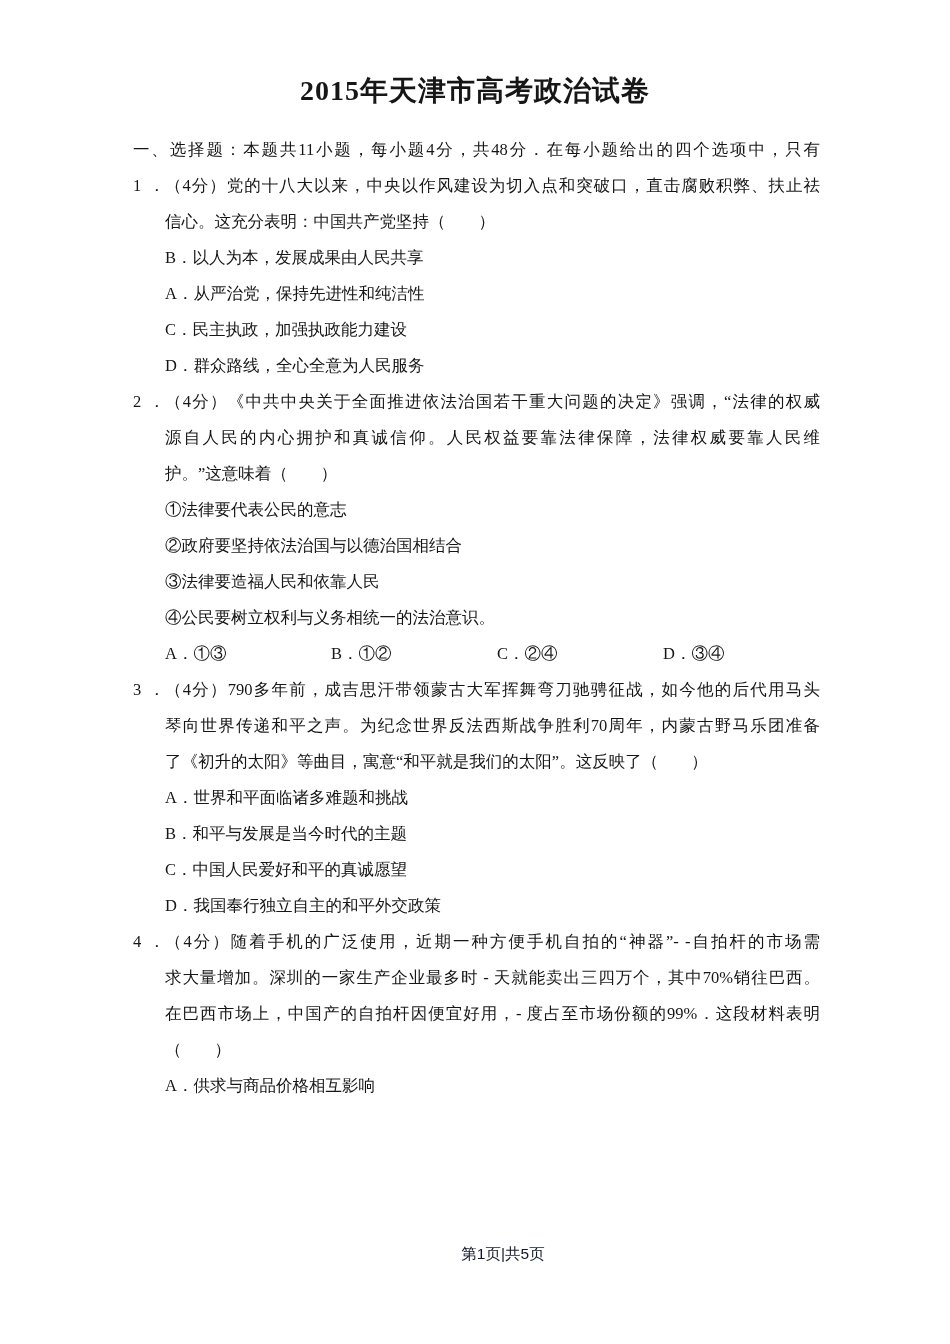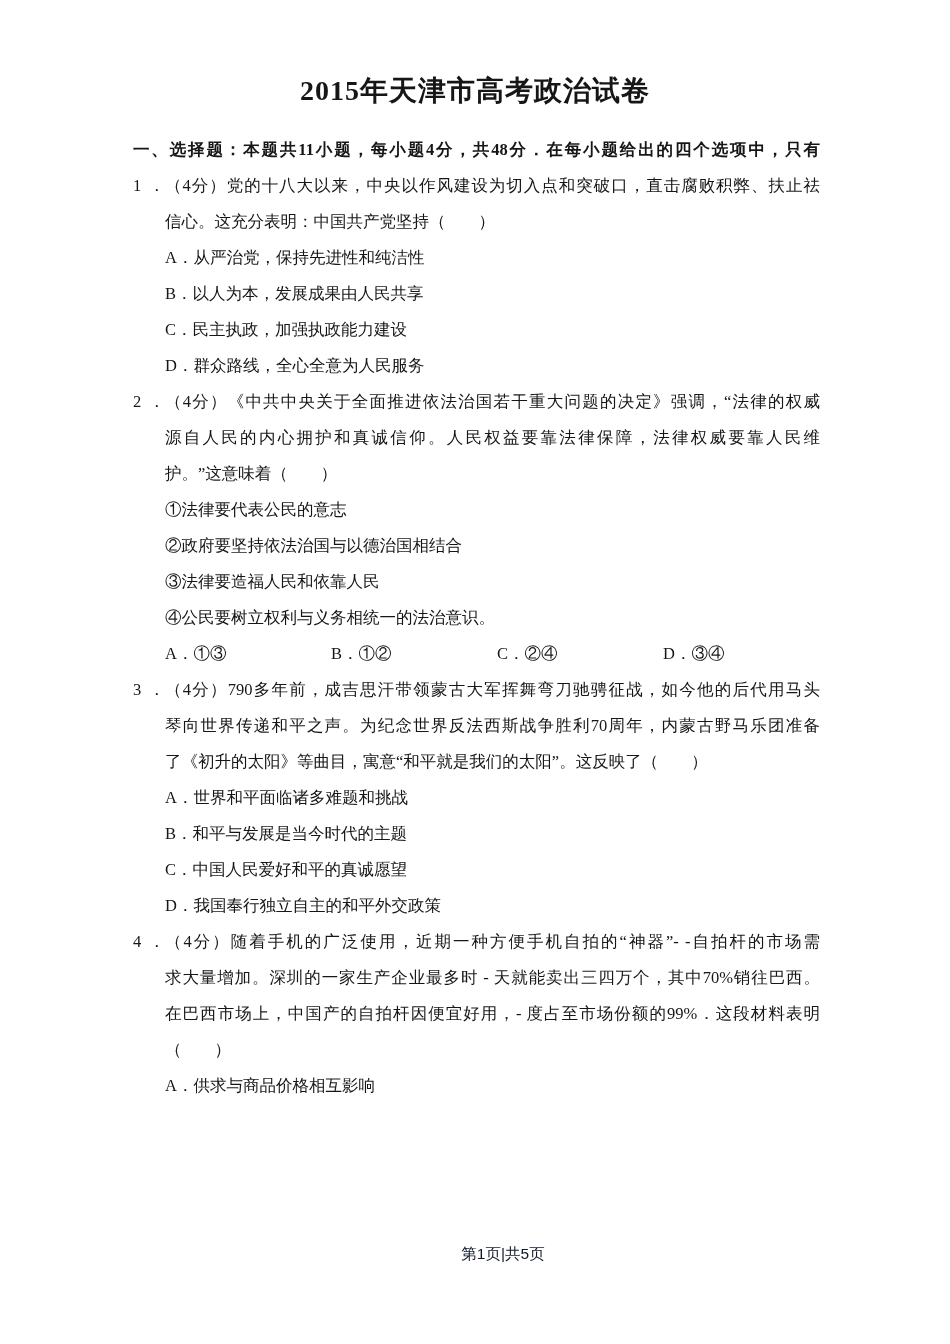--- a/index.html
+++ b/index.html
@@ -19,21 +19,21 @@
     font-size: 28px;
     font-weight: bold;
     line-height: 42px;
     letter-spacing: 1px;
   }
   .content {
     margin: 20px 130px 0 133px;
     font-size: 16.5px;
   }
   .sec-line {
-    font-weight: bold;
+    font-weight: normal;
     line-height: 36px;
   }
   .q-line {
     position: relative;
     line-height: 36px;
     padding-left: 32px;
   }
   .q-num {
     position: absolute;
     left: 0;
@@ -68,22 +68,22 @@
 <div class="title">2015年天津市高考政治试卷</div>
 
 <div class="content">
   <div>
     <div class="sec-line fill">一、选择题：本题共11小题，每小题4分，共48分．在每小题给出的四个选项中，只有</div>
   </div>
   <div id="questions">
       <div class="question">
         <div class="q-line fill"><span class="q-num">1．</span><span>（4分）党的十八大以来，中央以作风建设为切入点和突破口，直击腐败积弊、扶止祛</span></div>
         <div class="q-line"><span>信心。这充分表明：中国共产党坚持（　　）</span></div>
+        <div class="q-line">B．以人为本，发展成果由人民共享</div>
         <div class="q-line">A．从严治党，保持先进性和纯洁性</div>
-        <div class="q-line">B．以人为本，发展成果由人民共享</div>
         <div class="q-line">C．民主执政，加强执政能力建设</div>
         <div class="q-line">D．群众路线，全心全意为人民服务</div>
       </div>
       <div class="question">
         <div class="q-line fill"><span class="q-num">2．</span><span>（4分）《中共中央关于全面推进依法治国若干重大问题的决定》强调，“法律的权威</span></div>
         <div class="q-line fill"><span>源自人民的内心拥护和真诚信仰。人民权益要靠法律保障，法律权威要靠人民维</span></div>
         <div class="q-line"><span>护。”这意味着（　　）</span></div>
         <div class="q-line">①法律要代表公民的意志</div>
         <div class="q-line">②政府要坚持依法治国与以德治国相结合</div>
         <div class="q-line">③法律要造福人民和依靠人民</div>

